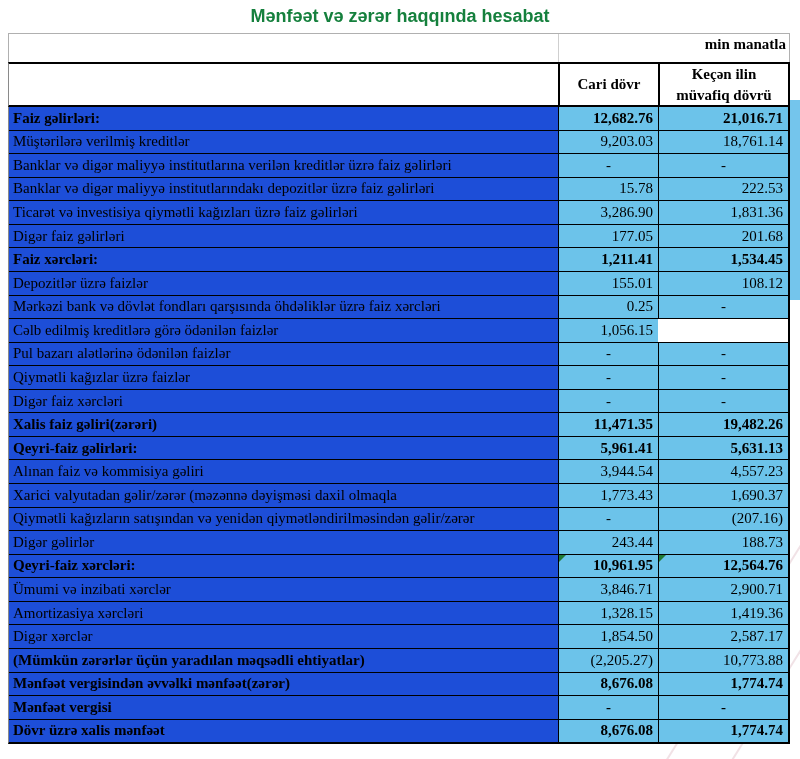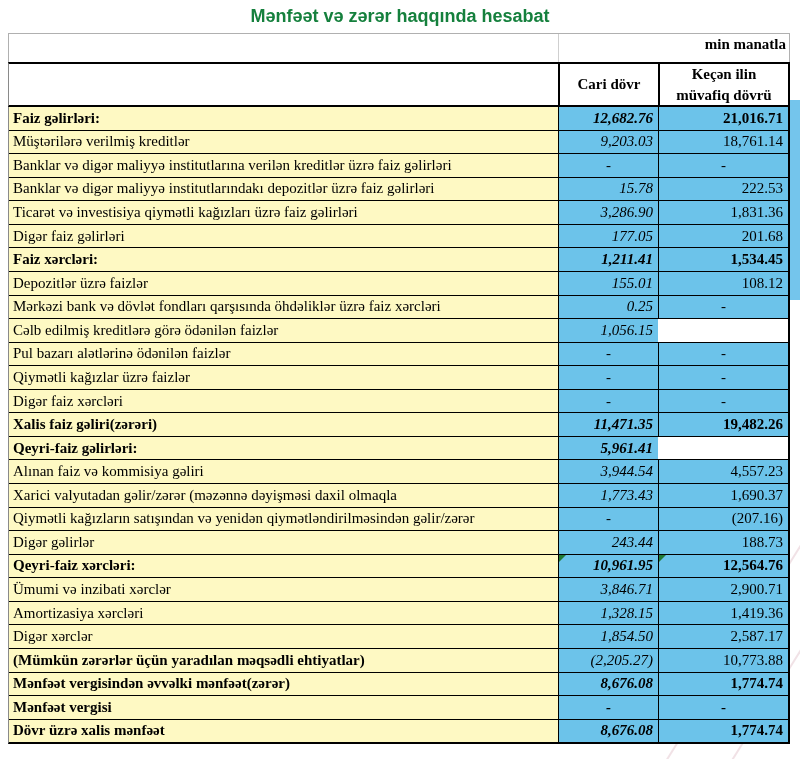--- a/index.html
+++ b/index.html
@@ -25,26 +25,26 @@
   .h-col{box-sizing:border-box;border-left:2px solid #000;display:flex;flex-direction:column;
          align-items:center;justify-content:center;font-weight:bold;font-size:15px;
          text-align:center;line-height:1.35;}
   .h-current{flex:0 0 100px;}
   .h-previous{flex:1;}
 
   .tbody{box-sizing:border-box;display:flex;flex-direction:column;height:637px;background:#fff;
          border-left:1px solid #8a8a8a;border-right:2px solid #000;border-bottom:2px solid #000;}
   .row{flex:1 1 0;display:flex;min-height:0;}
   .row + .row{border-top:1.5px solid #000;}
-  .cell-label{flex:0 0 549px;box-sizing:border-box;background:#fef9c3;display:flex;align-items:center;
+  .cell-label{flex:0 0 549px;box-sizing:border-box;background:#1d4ed8;display:flex;align-items:center;
               font-size:15px;padding-left:4px;white-space:nowrap;overflow:hidden;}
   .cell-val{box-sizing:border-box;background:#6cc3ea;border-left:1.8px solid #000;
             display:flex;align-items:center;justify-content:flex-end;
             font-size:15px;padding-right:5px;position:relative;}
-  .cell-current{flex:0 0 100px;font-style:italic;}
+  .cell-current{flex:0 0 100px;}
   .cell-previous{flex:1;}
   .cell-val.dash{justify-content:center;padding-right:0;}
   .bold{font-weight:bold;}
 
   .note-triangle{position:absolute;top:0;left:0;width:0;height:0;
                  border-top:7px solid #217a36;border-right:7px solid transparent;}
 
   .right-strip{position:absolute;left:790px;top:100px;width:10px;height:200px;
                background:#74c5ec;z-index:0;}
   .wm{position:absolute;width:380px;height:2px;background:rgba(233,211,216,0.65);
@@ -147,20 +147,21 @@
     <div class="cell-val cell-previous dash">-</div>
   </div>
         <div class="row">
     <div class="cell-label bold">Xalis faiz gəliri(zərəri)</div>
     <div class="cell-val cell-current bold">11,471.35</div>
     <div class="cell-val cell-previous bold">19,482.26</div>
   </div>
         <div class="row">
     <div class="cell-label bold">Qeyri-faiz gəlirləri:</div>
     <div class="cell-val cell-current bold">5,961.41</div>
+    <div class="cell-val cell-previous bold">5,631.13</div>
   </div>
         <div class="row">
     <div class="cell-label">Alınan faiz və kommisiya gəliri</div>
     <div class="cell-val cell-current">3,944.54</div>
     <div class="cell-val cell-previous">4,557.23</div>
   </div>
         <div class="row">
     <div class="cell-label">Xarici valyutadan gəlir/zərər (məzənnə dəyişməsi daxil olmaqla</div>
     <div class="cell-val cell-current">1,773.43</div>
     <div class="cell-val cell-previous">1,690.37</div>

